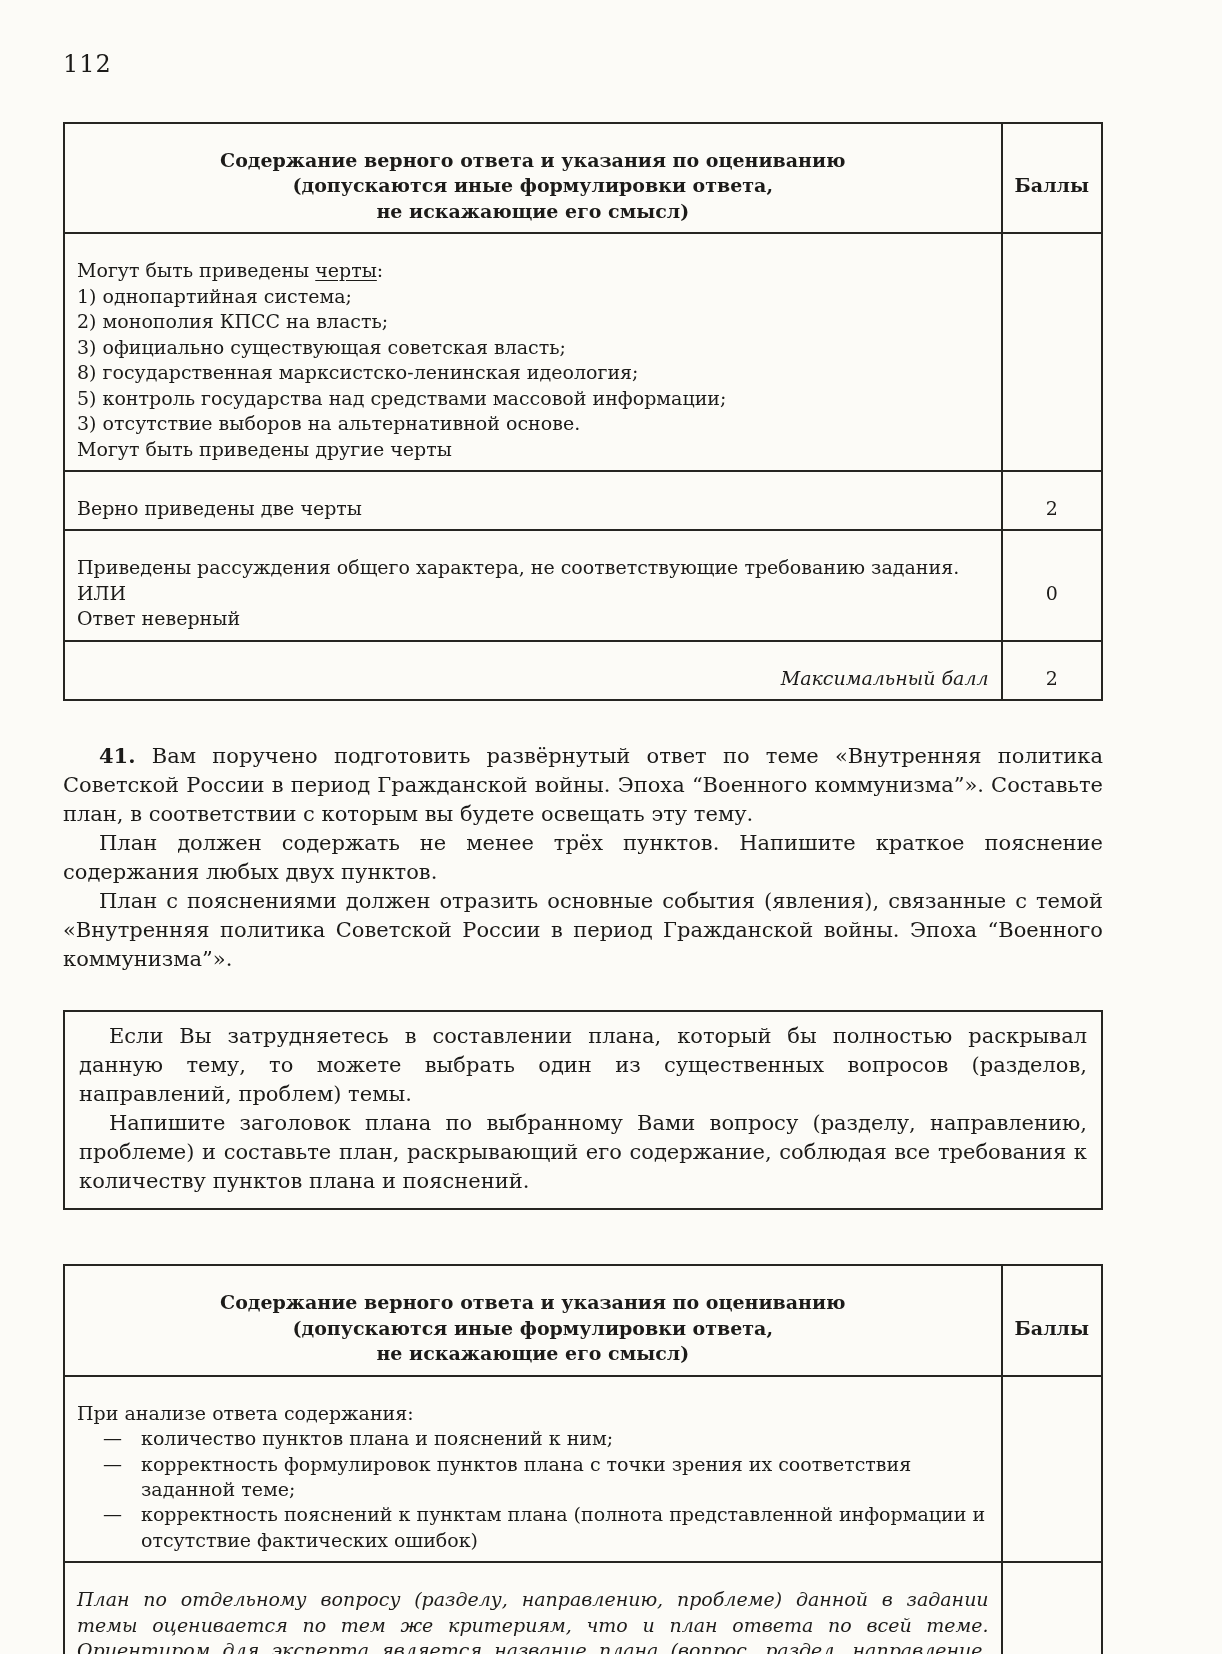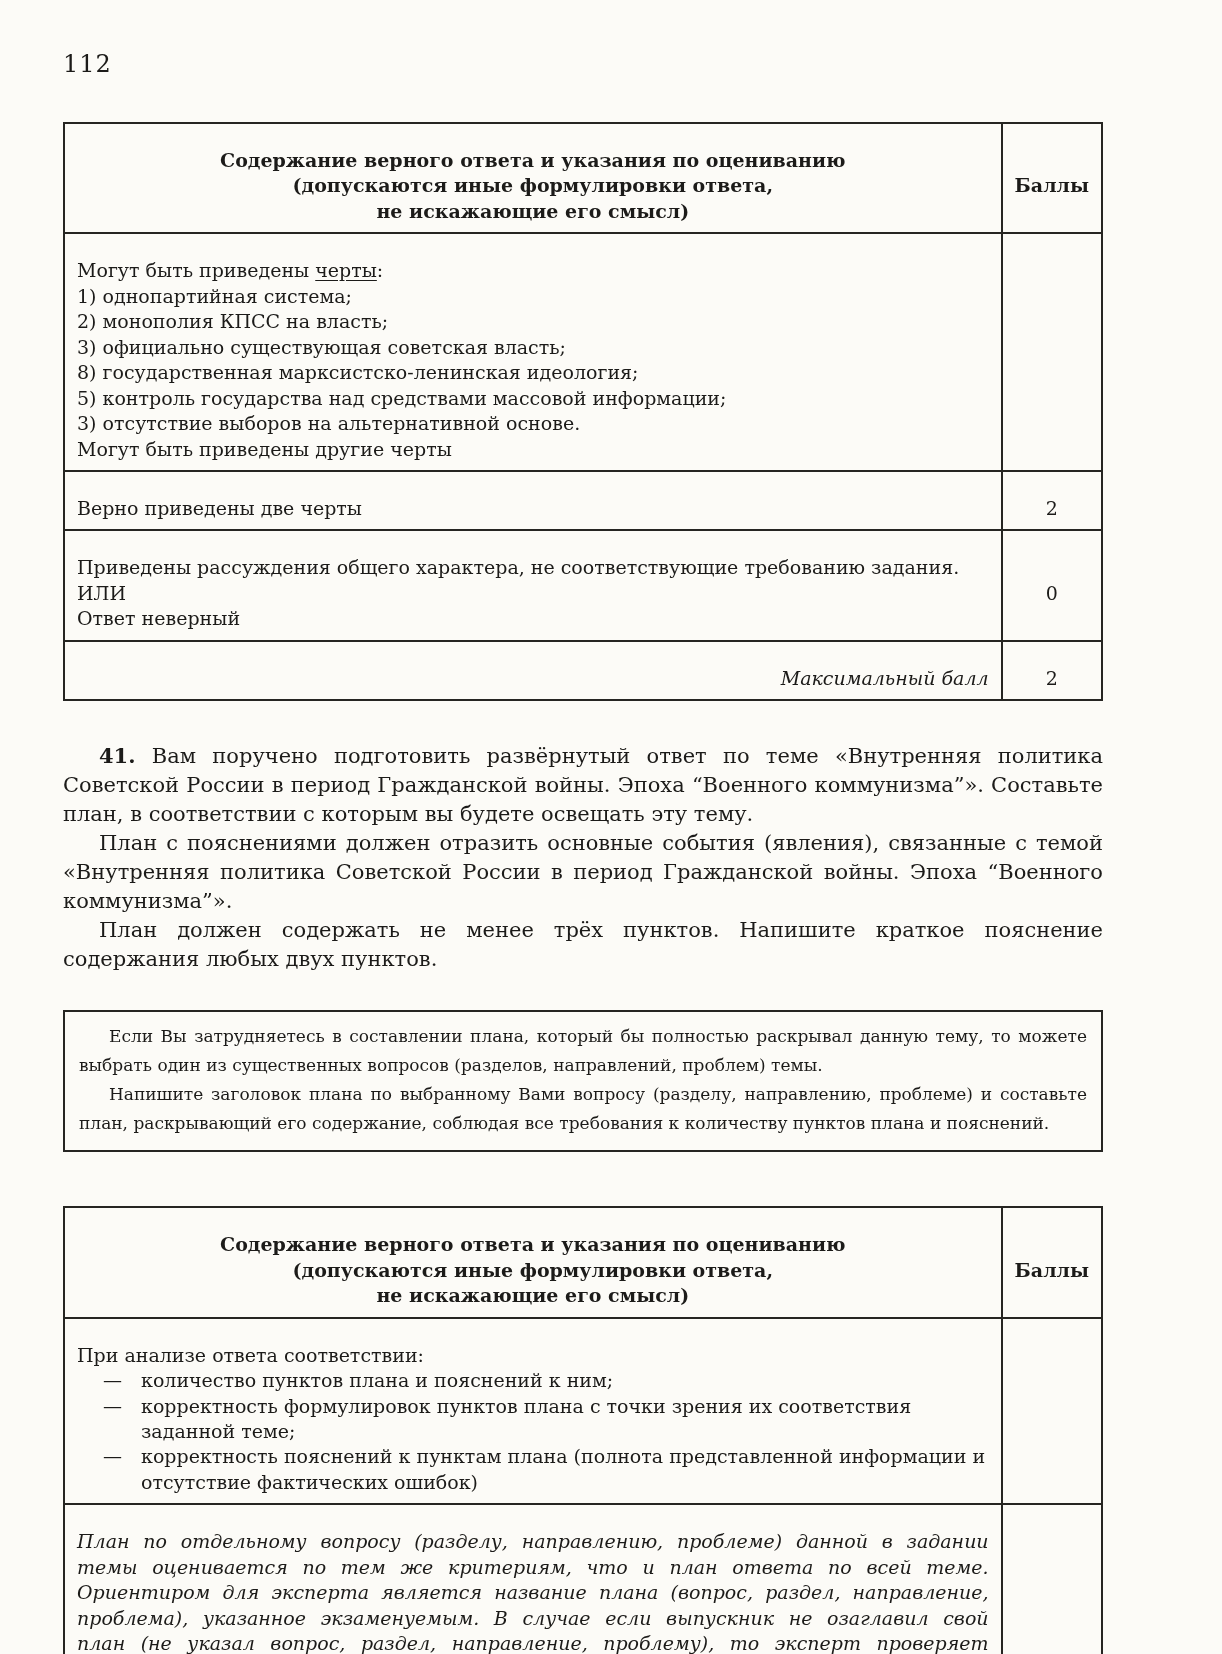--- a/index.html
+++ b/index.html
@@ -68,21 +68,21 @@
     text-align: justify;
   }
   .task p { text-indent: 36px; }
   .task b { font-weight: 700; }
 
   
   .note-box {
     margin-top: 36px;
     border: 2px solid #262522;
     padding: 10px 14px 12px 14px;
-    font-size: 17px;
+    font-size: 21px;
     line-height: 29px;
     text-align: justify;
   }
   .note-box p { text-indent: 30px; }
 
   table.t2 { margin-top: 54px; }
 </style>
 </head>
 <body>
 
@@ -139,22 +139,22 @@
 
         <tr>
           <td class="max-label">Максимальный балл</td>
           <td class="score">2</td>
         </tr>
       </tbody>
     </table>
 
     <section class="task">
       <p><b>41.</b> <span>Вам поручено подготовить развёрнутый ответ по теме «Внутренняя политика Советской России в период Гражданской войны. Эпоха “Военного коммунизма”». Составьте план, в соответствии с которым вы будете освещать эту тему.</span></p>
+      <p>План должен содержать не менее трёх пунктов. Напишите краткое пояснение содержания любых двух пунктов.</p>
       <p>План с пояснениями должен отразить основные события (явления), связанные с темой «Внутренняя политика Советской России в период Гражданской войны. Эпоха “Военного коммунизма”».</p>
-      <p>План должен содержать не менее трёх пунктов. Напишите краткое пояснение содержания любых двух пунктов.</p>
     </section>
 
     <div class="note-box">
       <p>Если Вы затрудняетесь в составлении плана, который бы полностью раскрывал данную тему, то можете выбрать один из существенных вопросов (разделов, направлений, проблем) темы.</p>
       <p>Напишите заголовок плана по выбранному Вами вопросу (разделу, направлению, проблеме) и составьте план, раскрывающий его содержание, соблюдая все требования к количеству пунктов плана и пояснений.</p>
     </div>
 
     <table class="score-table t2">
       <colgroup>
           <col class="c-main">
@@ -165,21 +165,21 @@
           <td class="th-main">
             <div>Содержание верного ответа и указания по оцениванию</div>
             <div>(допускаются иные формулировки ответа,</div>
             <div>не искажающие его смысл)</div>
           </td>
           <td class="th-score">Баллы</td>
         </tr>
 
         <tr>
           <td>
-            <div>При анализе ответа соответствии:</div>
+            <div>При анализе ответа содержания:</div>
             <div class="dash-item">
               <span class="dash">—</span>
               <span class="itm">количество пунктов плана и пояснений к ним;</span>
             </div>
             <div class="dash-item">
               <span class="dash">—</span>
               <span class="itm">корректность формулировок пунктов плана с точки зрения их соответствия заданной теме;</span>
             </div>
             <div class="dash-item">
               <span class="dash">—</span>

